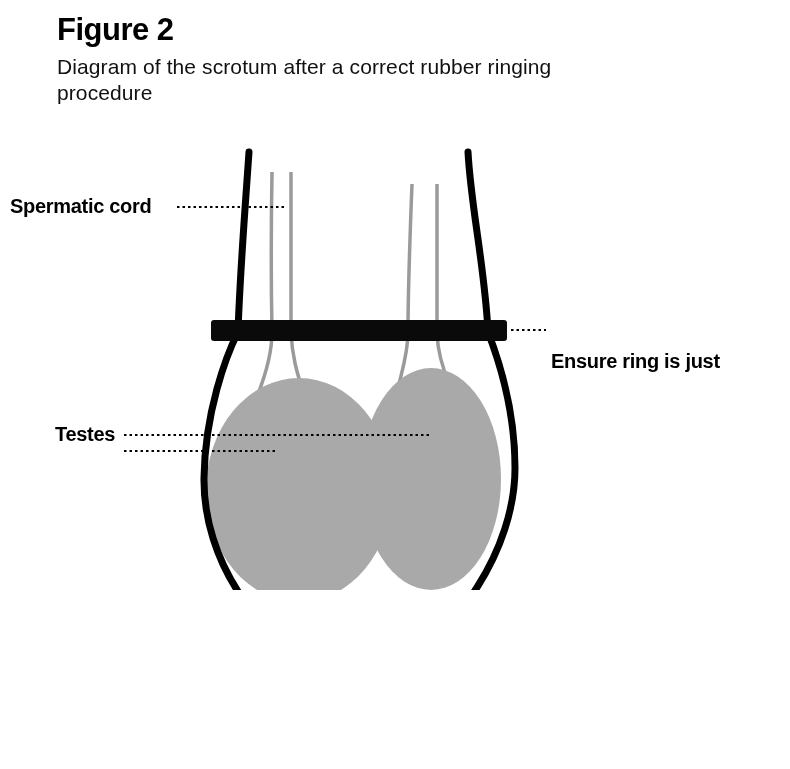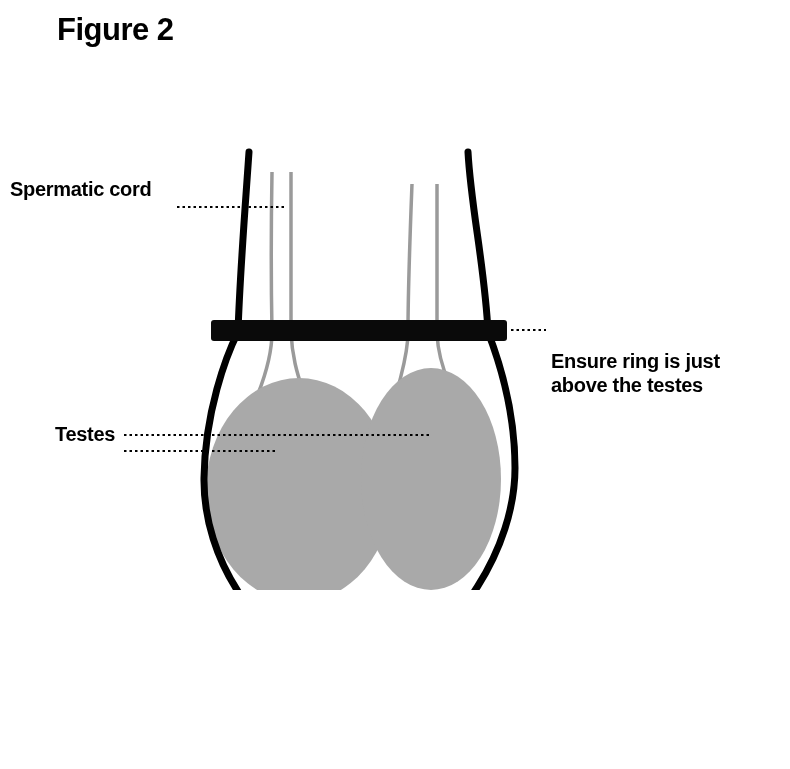--- a/index.html
+++ b/index.html
@@ -40,33 +40,35 @@
     top: 0;
   }
   .callout {
     position: absolute;
     font-size: 20px;
     font-weight: 700;
     letter-spacing: -0.3px;
     color: #000000;
     white-space: nowrap;
   }
-  .callout-spermatic { left: 10px;  top: 178px; }
+  .callout-spermatic { left: 10px;  top: 195px; }
   .callout-ring      { left: 551px; top: 317px; line-height: 1.18; margin-top: 33px; }
   .callout-testes    { left: 55px;  top: 423px; }
   .callout-base      { left: 578px; top: 663px; }
 </style>
 </head>
 <body>
 
 <div class="page">
 
   <div class="figure-title">Figure 2</div>
 
   <div class="figure-subtitle">
+    <div>Diagram of the scrotum after a correct rubber ringing</div>
+    <div>procedure</div>
   </div>
 
   <svg class="diagram-svg" width="790" height="769" viewBox="0 0 790 769">
 
     <path d="M 272,172 C 271,230 271,282 272,332 C 272,355 265,376 258,394" fill="none" stroke="#9a9a9a" stroke-width="3.5"></path>
     <path d="M 291,172 C 291,235 291,286 291,332 C 292,356 297,373 303,391" fill="none" stroke="#9a9a9a" stroke-width="3.5"></path>
     <path d="M 412,184 C 410,236 408,286 408,332 C 408,353 402,371 398,388" fill="none" stroke="#9a9a9a" stroke-width="3.5"></path>
     <path d="M 437,184 C 437,236 437,288 437,334 C 438,355 443,369 449,383" fill="none" stroke="#9a9a9a" stroke-width="3.5"></path>
 
     <ellipse cx="299" cy="490" rx="93" ry="112" fill="#a9a9a9"></ellipse>
@@ -87,19 +89,18 @@
     <line x1="511" y1="330" x2="546" y2="330" stroke="#000000" stroke-width="2.2" stroke-dasharray="2.5 3"></line>
     <line x1="124" y1="435" x2="430" y2="435" stroke="#000000" stroke-width="2.2" stroke-dasharray="2.5 3"></line>
     <line x1="124" y1="451" x2="278" y2="451" stroke="#000000" stroke-width="2.2" stroke-dasharray="2.5 3"></line>
     <line x1="374" y1="675" x2="571" y2="675" stroke="#000000" stroke-width="2.2" stroke-dasharray="2.5 3"></line>
   </svg>
 
   <div class="callout callout-spermatic">Spermatic cord</div>
 
   <div class="callout callout-ring">
     <div>Ensure ring is just</div>
-    <div>above the testes</div>
   </div>
 
   <div class="callout callout-testes">Testes</div>
 
 
 </div>
 
 </body></html>

